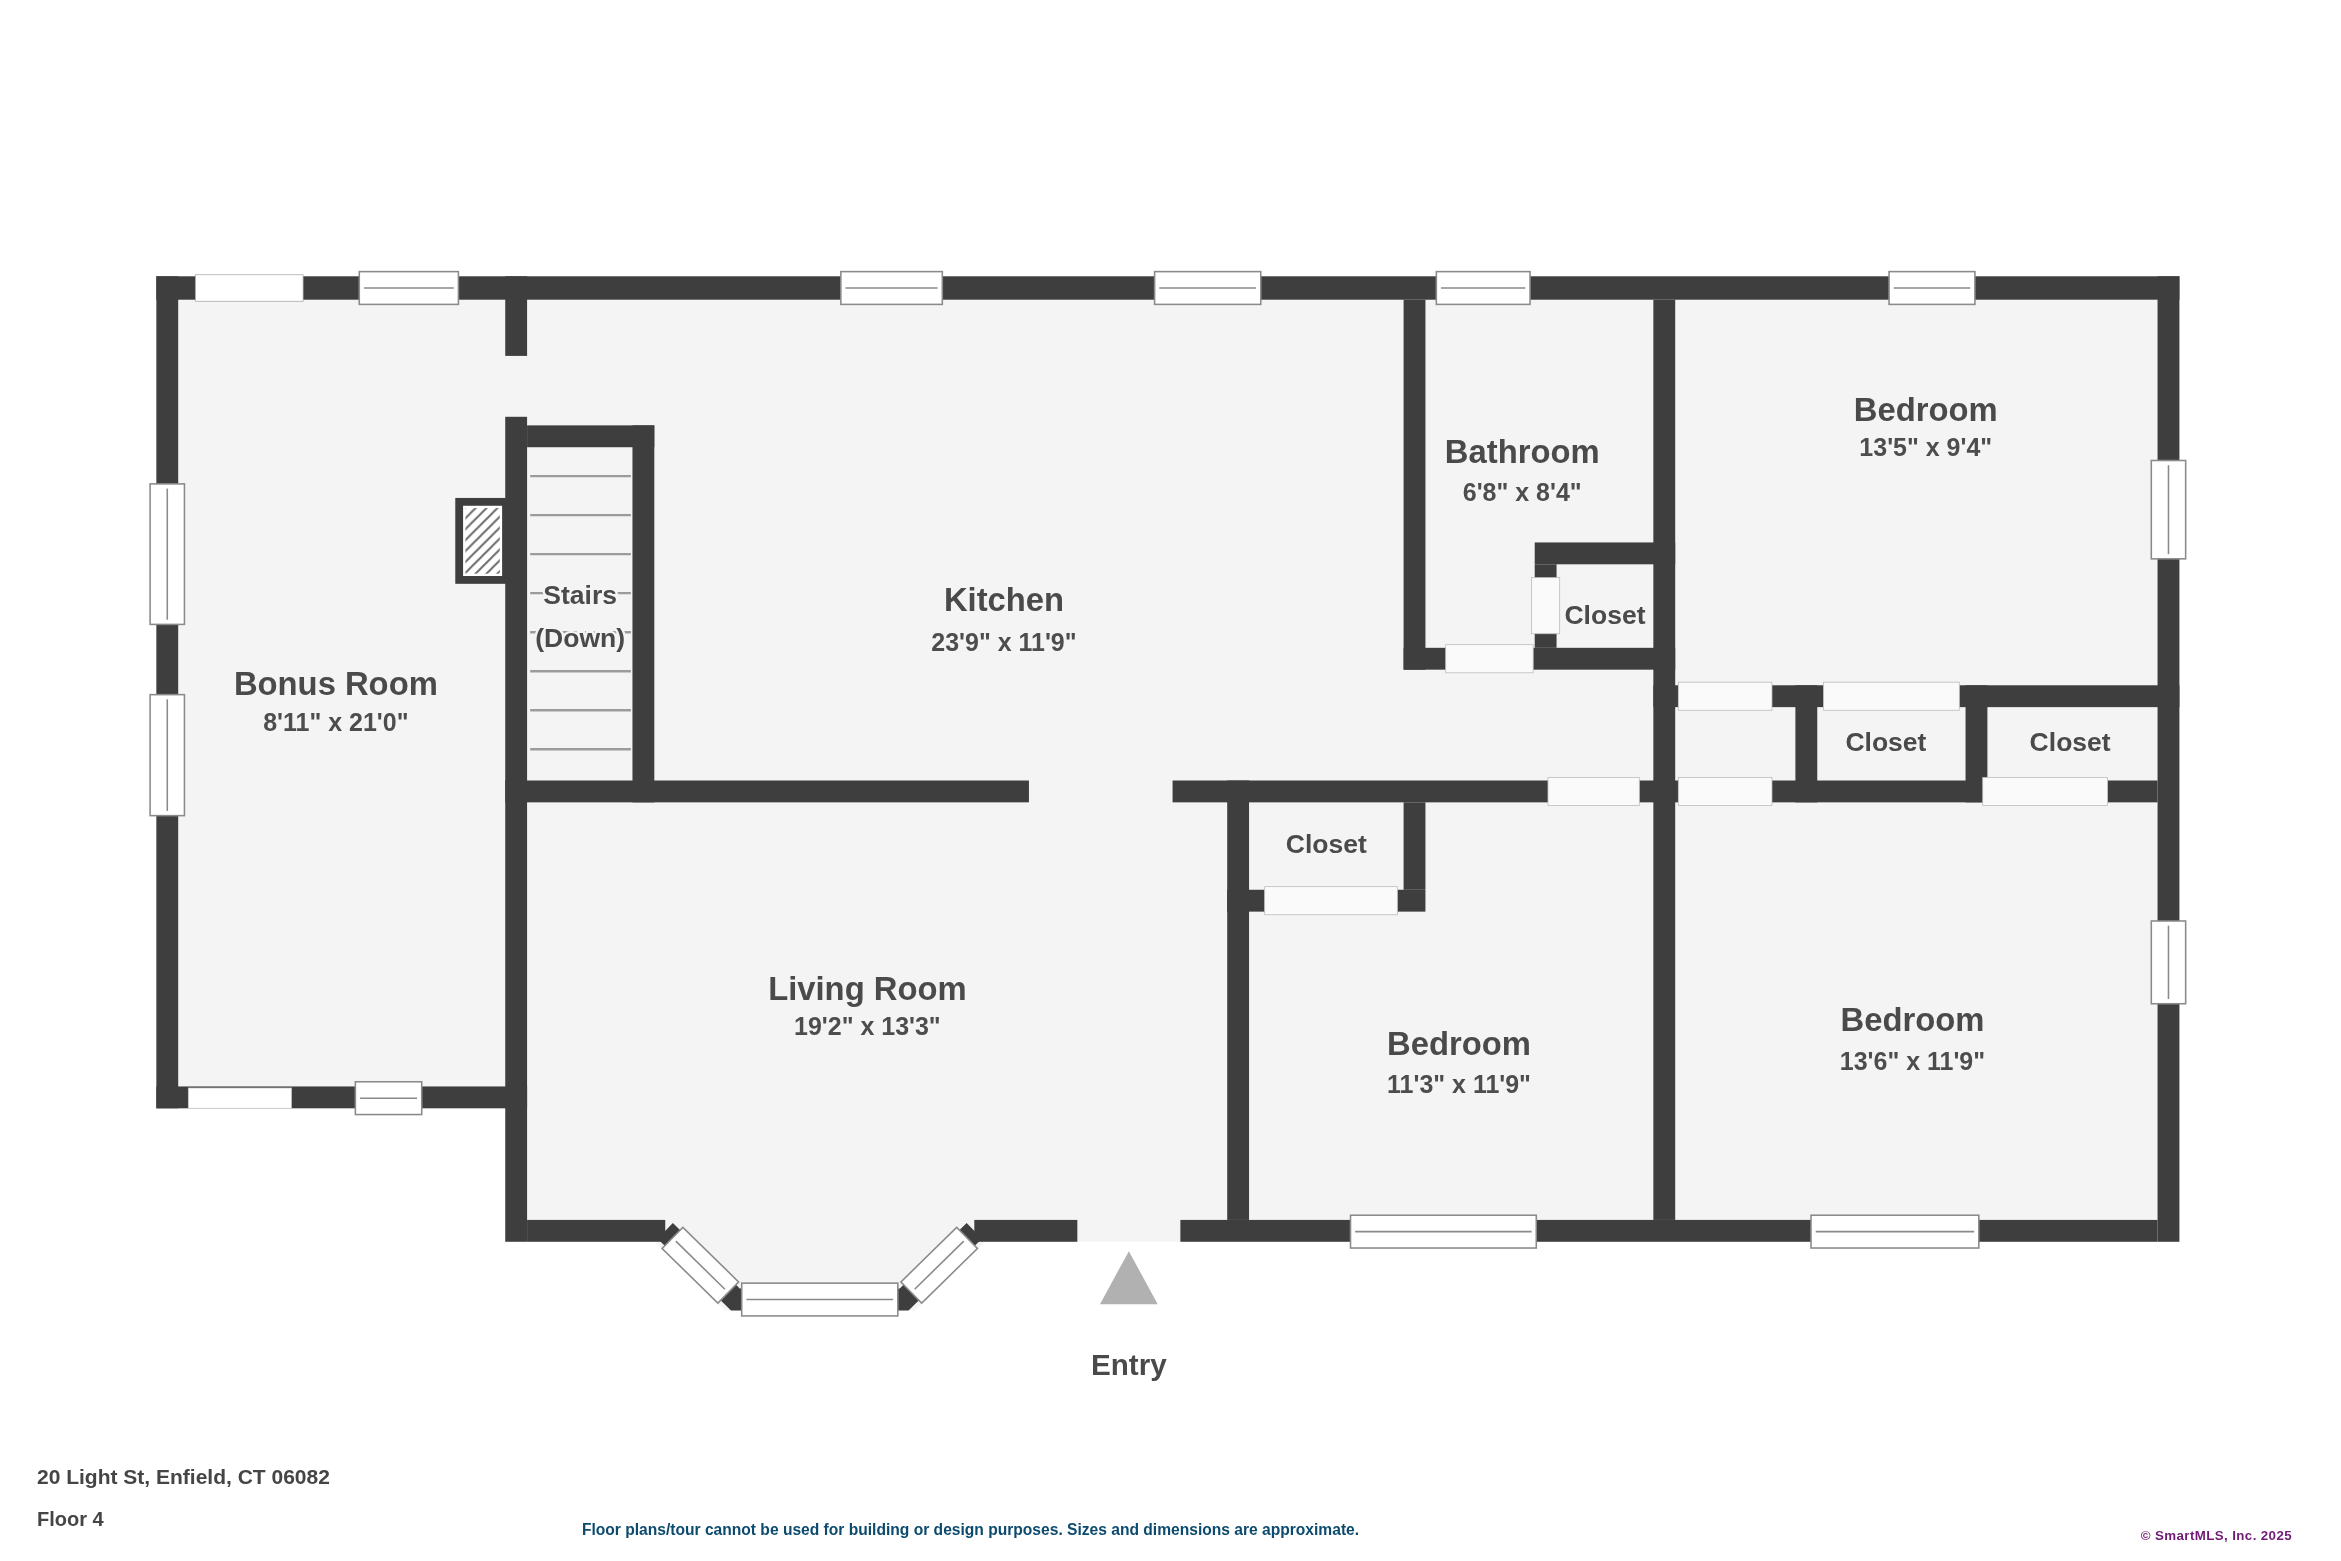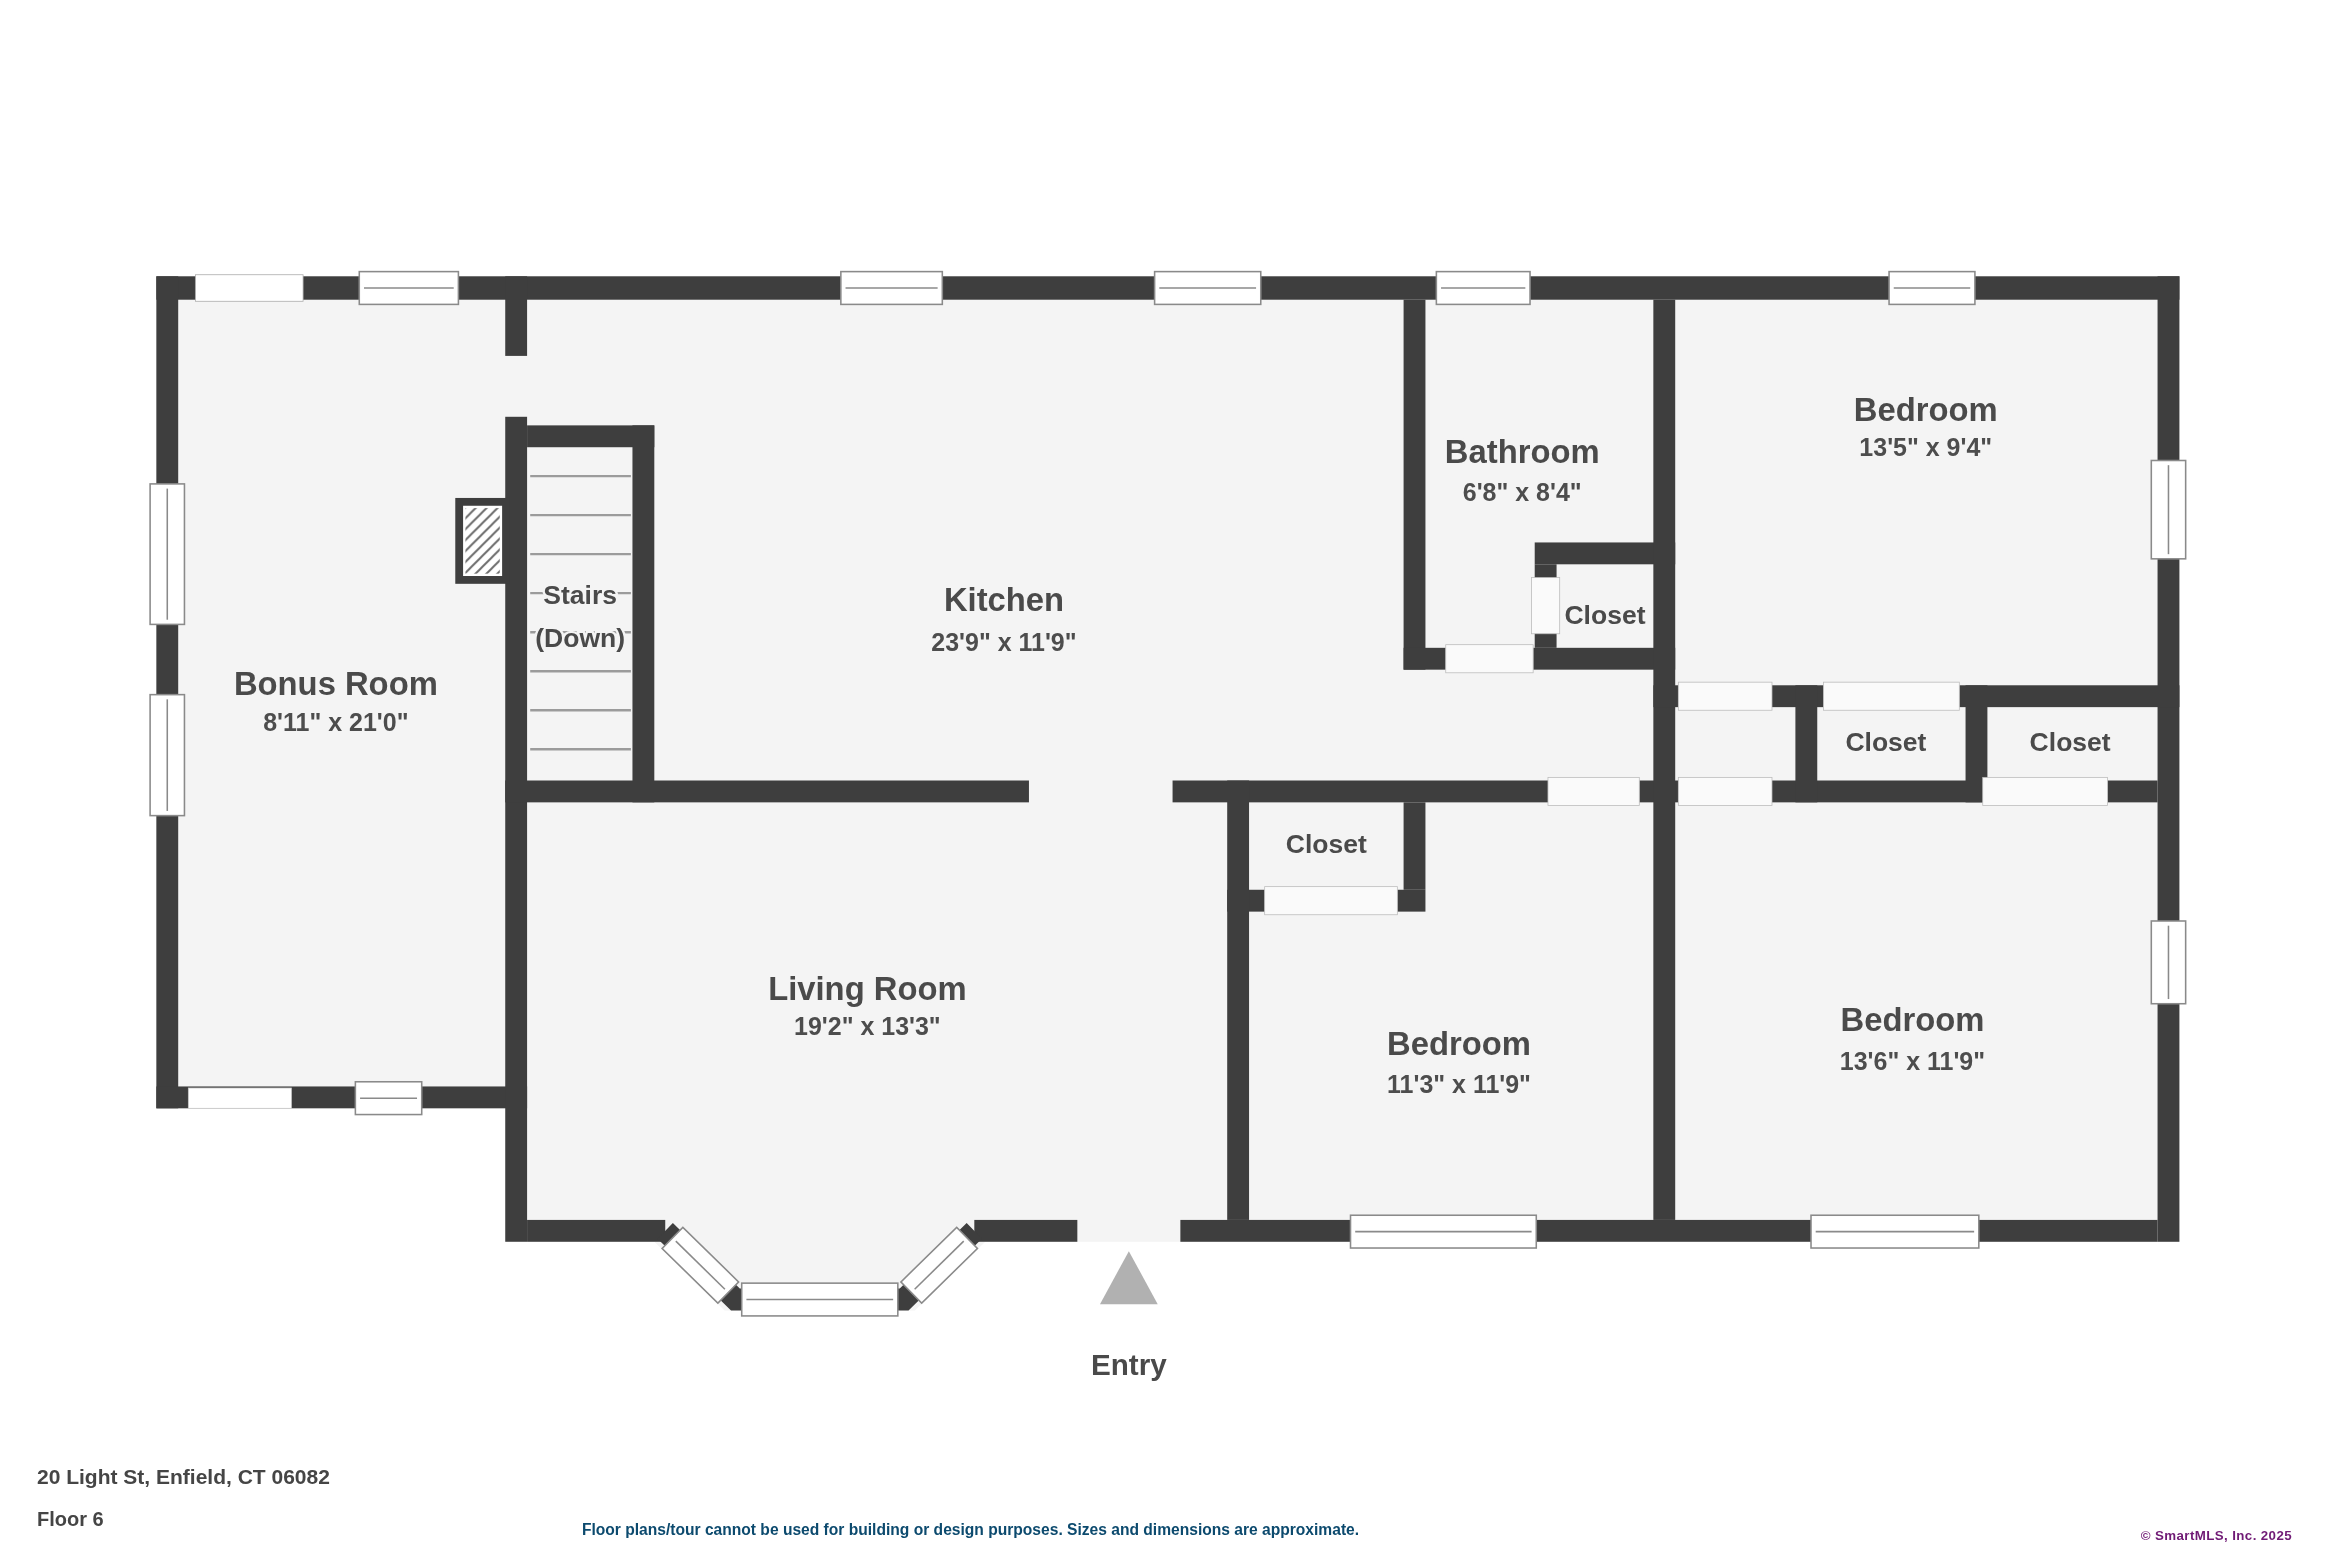--- a/index.html
+++ b/index.html
@@ -198,16 +198,16 @@
     <text class="room-dims" x="1869" y="1392">11'3" x 11'9"</text>
 
     <text class="room-name" x="2450" y="1310">Bedroom</text>
     <text class="room-dims" x="2450" y="1362">13'6" x 11'9"</text>
 
     <text class="entry-name" x="1446" y="1752">Entry</text>
   </g>
 </svg>
 
 <div id="address" class="footer-text">20 Light St, Enfield, CT 06082</div>
-<div id="floor" class="footer-text">Floor 6</div>
+<div id="floor" class="footer-text">Floor 4</div>
 <div id="disclaimer" class="footer-text">Floor plans/tour cannot be used for building or design purposes. Sizes and dimensions are approximate.</div>
 <div id="copyright" class="footer-text">© SmartMLS, Inc. 2025</div>
 
 
 </body></html>

